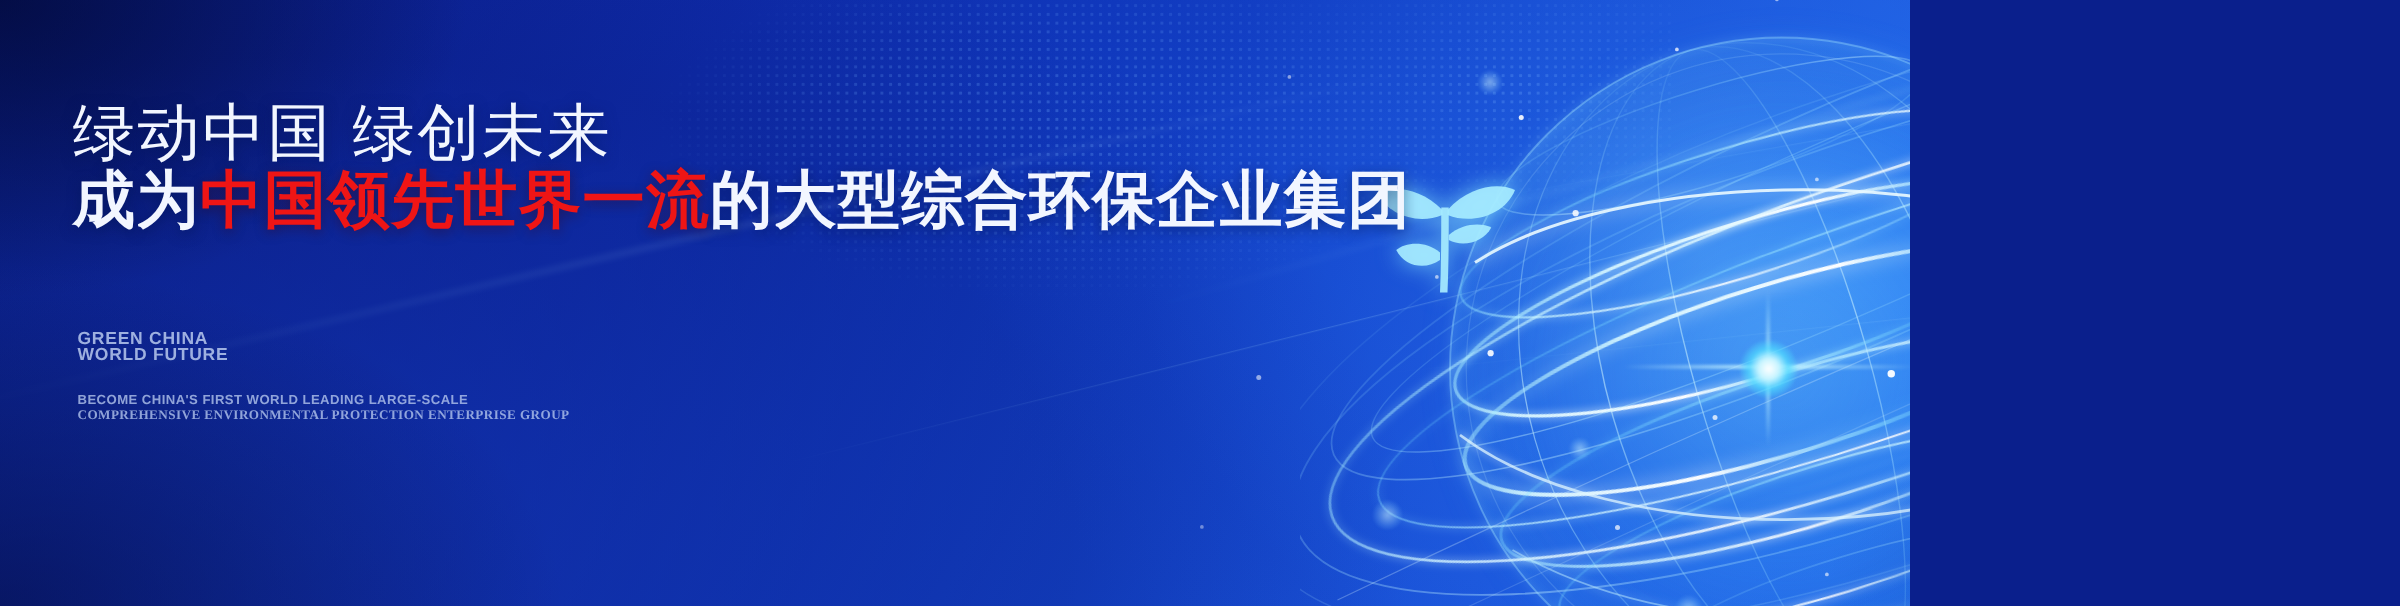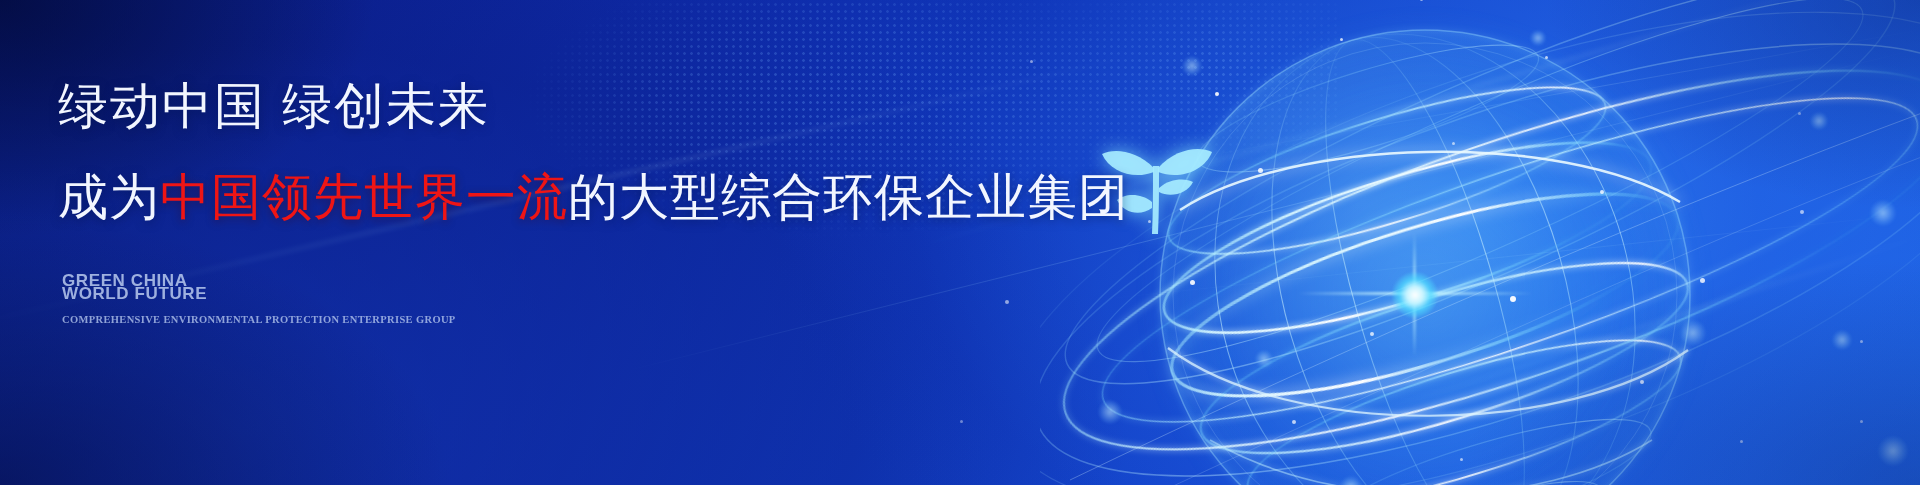--- a/index.html
+++ b/index.html
@@ -6,21 +6,21 @@
   * { margin:0; padding:0; box-sizing:border-box; }
   html, body {
     width:1920px; height:485px; overflow:hidden;
     background:#0a1f8c;
     font-family:"Liberation Sans", sans-serif;
   }
 
   
   .banner{
     position:relative;
-    width:1920px; height:485px;
+    width:1528px; height:485px;
     overflow:hidden;
     background:
       radial-gradient(ellipse 900px 620px at 1470px 215px,
         rgba(60,150,255,0.55) 0%,
         rgba(40,110,235,0.30) 32%,
         rgba(20,60,190,0.08) 62%,
         rgba(0,0,0,0) 78%),
       radial-gradient(ellipse 1100px 700px at 250px 430px,
         rgba(18,52,170,0.55) 0%,
         rgba(10,30,130,0.30) 55%,
@@ -157,32 +157,31 @@
     font-size:50px; line-height:56px;
     font-weight:400;
     color:#f2f6ff;
     letter-spacing:2px;
     white-space:nowrap;
     text-shadow:0 2px 10px rgba(0,20,80,0.55);
   }
   .headline2{
     position:absolute; left:0; top:132px;
     font-size:50px; line-height:56px;
-    font-weight:400;
+    font-weight:700;
     letter-spacing:1px;
     color:#f2f6ff;
     white-space:nowrap;
     text-shadow:0 2px 10px rgba(0,20,80,0.55);
-    margin-top:37px;
   }
   .hl-red{ color:#ef1515; text-shadow:0 2px 10px rgba(60,0,0,0.45); }
 
   .sub-en{
-    position:absolute; left:4px; top:274px;
-    font-size:17px;
+    position:absolute; left:4px; top:264px;
+    font-size:14px;
     line-height:13px;
     font-weight:700;
     letter-spacing:0.6px;
     color:rgba(190,208,242,0.82);
     white-space:nowrap;
   }
   .sub-en .l2{ display:block; }
 
   .sub-en2{
     position:absolute; left:4px; top:314px;
@@ -418,17 +417,18 @@
     <div class="headline2">
       <span>成为</span><span class="hl-red">中国领先世界一流</span><span>的大型综合环保企业集团</span>
     </div>
 
     <div class="sub-en">
       <span>GREEN CHINA</span>
       <span class="l2">WORLD FUTURE</span>
     </div>
 
     <div class="sub-en2">
+      <span>BECOME CHINA'S FIRST WORLD LEADING LARGE-SCALE</span>
       <span class="l2">COMPREHENSIVE ENVIRONMENTAL PROTECTION ENTERPRISE GROUP</span>
     </div>
 
   </div>
 </div>
 
 </body></html>

